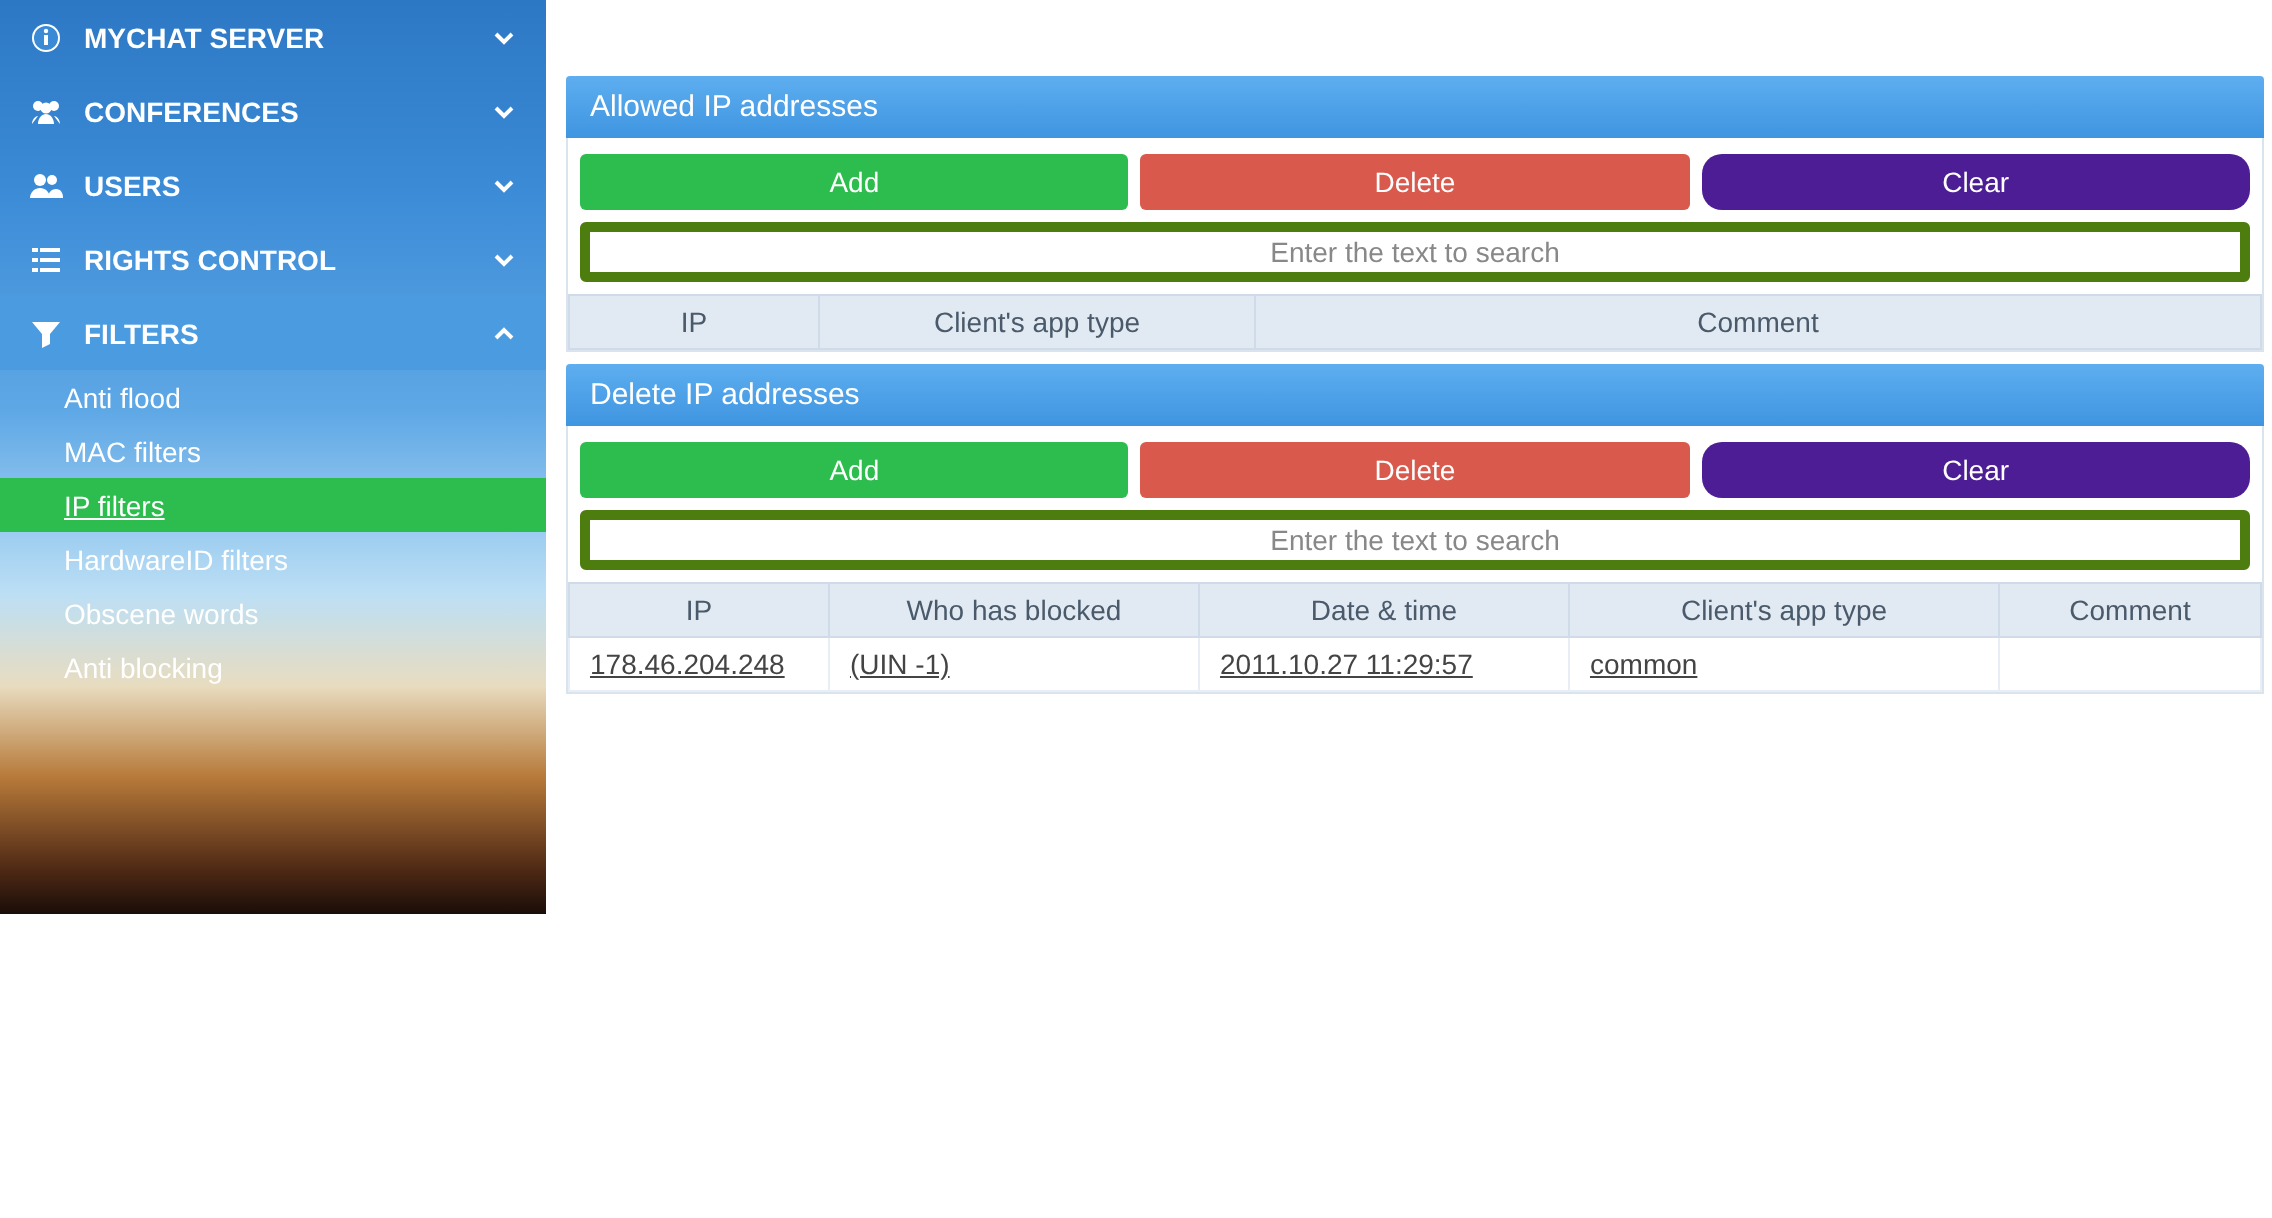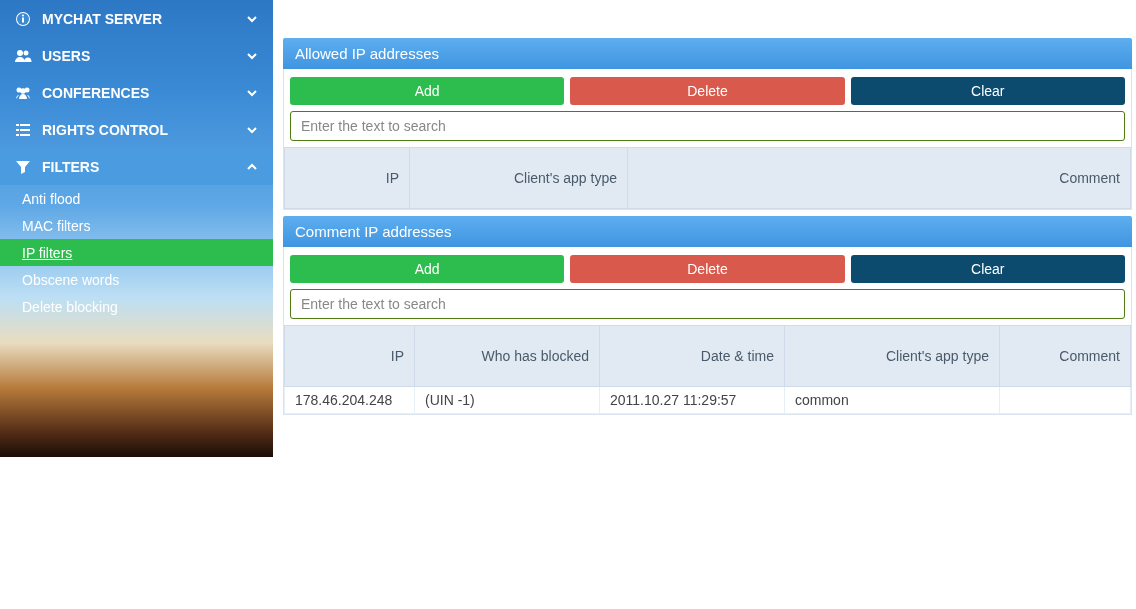--- a/index.html
+++ b/index.html
@@ -25,21 +25,21 @@
   cursor: pointer;
   position: relative;
 }
 .nav-item .icon { width: 18px; height: 18px; margin-right: 10px; display:flex; align-items:center; justify-content:center; }
 .nav-item .chevron { position: absolute; right: 14px; }
 .nav-item.expanded { background: #4b9be0; }
 .sub-item {
   display: flex;
   align-items: center;
   height: 27px;
-  padding-left: 22px;
+  padding-left: 32px;
   font-size: 14px;
   font-weight: 400;
   color: #fff;
   cursor: pointer;
 }
 .sub-item.selected { background: #2dbd4e; }
 .sub-item.selected span { text-decoration: underline; }
 
 
 .main {
@@ -72,48 +72,50 @@
   flex: 1;
   height: 28px;
   border: none;
   border-radius: 3px;
   color: #fff;
   font-size: 14px;
   cursor: pointer;
 }
 .btn.add { background: #2dbd4e; }
 .btn.delete { background: #d95a4d; }
-.btn.clear { background: #0c4a6e; }
+.btn.clear { background: #4c1d95; border-radius: 10px; }
 .search-row { padding: 0 6px 6px 6px; }
 .search-input {
   width: 100%;
   height: 30px;
-  border: 1px solid #4d7c0f;
+  border: 5px solid #4d7c0f;
   border-radius: 3px;
   padding: 0 10px;
   font-size: 14px;
   color: #555;
+  text-align: center;
 }
 .search-input::placeholder { color: #888; }
 .table-wrap { flex: 1; overflow: hidden; }
 table { width: 100%; border-collapse: collapse; }
 thead th {
   background: #e1eaf3;
   color: #4a5a6a;
   font-weight: 400;
   font-size: 14px;
-  text-align: right;
-  padding: 22px 10px;
+  text-align: center;
+  padding: 5px 10px;
   border: 1px solid #cfdbe8;
 }
 tbody td {
   font-size: 14px;
   color: #444;
   padding: 5px 10px;
   border: 1px solid #e8eef5;
+  text-decoration: underline;
 }
 .allowed-body { height: 286px; }
 .blocked-body { }
 
 svg { display: block; }
 </style>
 </head>
 <body>
 
 <div class="sidebar">
@@ -131,44 +133,44 @@
     <span class="chevron">
       <svg width="14" height="14" viewBox="0 0 14 14">
           <path d="M3 5l4 4 4-4" stroke="#fff" stroke-width="2" fill="none"></path>
         </svg>
     </span>
   </div>
 
   <div class="nav-item">
     <span class="icon">
       <svg width="18" height="16" viewBox="0 0 18 16">
+          <circle cx="5" cy="5" r="2.5" fill="#fff"></circle>
+          <circle cx="13" cy="5" r="2.5" fill="#fff"></circle>
+          <circle cx="9" cy="6" r="2.8" fill="#fff"></circle>
+          <path d="M2 14c0-2 1.5-4 3-4M16 14c0-2-1.5-4-3-4M5 14c0-3 2-5 4-5s4 2 4 5z" fill="#fff"></path>
+        </svg>
+    </span>
+    <span>CONFERENCES</span>
+    <span class="chevron">
+      <svg width="14" height="14" viewBox="0 0 14 14">
+          <path d="M3 5l4 4 4-4" stroke="#fff" stroke-width="2" fill="none"></path>
+        </svg>
+    </span>
+  </div>
+
+  <div class="nav-item">
+    <span class="icon">
+      <svg width="18" height="16" viewBox="0 0 18 16">
           <circle cx="6" cy="5" r="3" fill="#fff"></circle>
           <circle cx="12" cy="5" r="2.5" fill="#fff"></circle>
           <path d="M1 14c0-3 2.5-5 5-5s5 2 5 5z" fill="#fff"></path>
           <path d="M10 14c0-2.5 1.5-4.5 4-4.5s3.5 2 3.5 4.5z" fill="#fff"></path>
         </svg>
     </span>
     <span>USERS</span>
-    <span class="chevron">
-      <svg width="14" height="14" viewBox="0 0 14 14">
-          <path d="M3 5l4 4 4-4" stroke="#fff" stroke-width="2" fill="none"></path>
-        </svg>
-    </span>
-  </div>
-
-  <div class="nav-item">
-    <span class="icon">
-      <svg width="18" height="16" viewBox="0 0 18 16">
-          <circle cx="5" cy="5" r="2.5" fill="#fff"></circle>
-          <circle cx="13" cy="5" r="2.5" fill="#fff"></circle>
-          <circle cx="9" cy="6" r="2.8" fill="#fff"></circle>
-          <path d="M2 14c0-2 1.5-4 3-4M16 14c0-2-1.5-4-3-4M5 14c0-3 2-5 4-5s4 2 4 5z" fill="#fff"></path>
-        </svg>
-    </span>
-    <span>CONFERENCES</span>
     <span class="chevron">
       <svg width="14" height="14" viewBox="0 0 14 14">
           <path d="M3 5l4 4 4-4" stroke="#fff" stroke-width="2" fill="none"></path>
         </svg>
     </span>
   </div>
 
   <div class="nav-item">
     <span class="icon">
       <svg width="16" height="16" viewBox="0 0 16 16">
@@ -206,24 +208,27 @@
   <div class="sub-item">
       <span>Anti flood</span>
     </div>
   <div class="sub-item">
       <span>MAC filters</span>
     </div>
   <div class="sub-item selected">
       <span>IP filters</span>
     </div>
   <div class="sub-item">
+      <span>HardwareID filters</span>
+    </div>
+  <div class="sub-item">
       <span>Obscene words</span>
     </div>
   <div class="sub-item">
-      <span>Delete blocking</span>
+      <span>Anti blocking</span>
     </div>
 </div>
 
 <div class="main">
 
   <div class="panel">
     <div class="panel-header">Allowed IP addresses</div>
     <div class="panel-body">
       <div class="btn-row">
         <button class="btn add">Add</button>
@@ -247,21 +252,21 @@
               <th>Comment</th>
             </tr>
           </thead>
           <tbody></tbody>
         </table>
       </div>
     </div>
   </div>
 
   <div class="panel">
-    <div class="panel-header">Comment IP addresses</div>
+    <div class="panel-header">Delete IP addresses</div>
     <div class="panel-body blocked-body">
       <div class="btn-row">
         <button class="btn add">Add</button>
         <button class="btn delete">Delete</button>
         <button class="btn clear">Clear</button>
       </div>
       <div class="search-row">
         <input class="search-input" type="text" placeholder="Enter the text to search" style="">
       </div>
       <div class="table-wrap">

